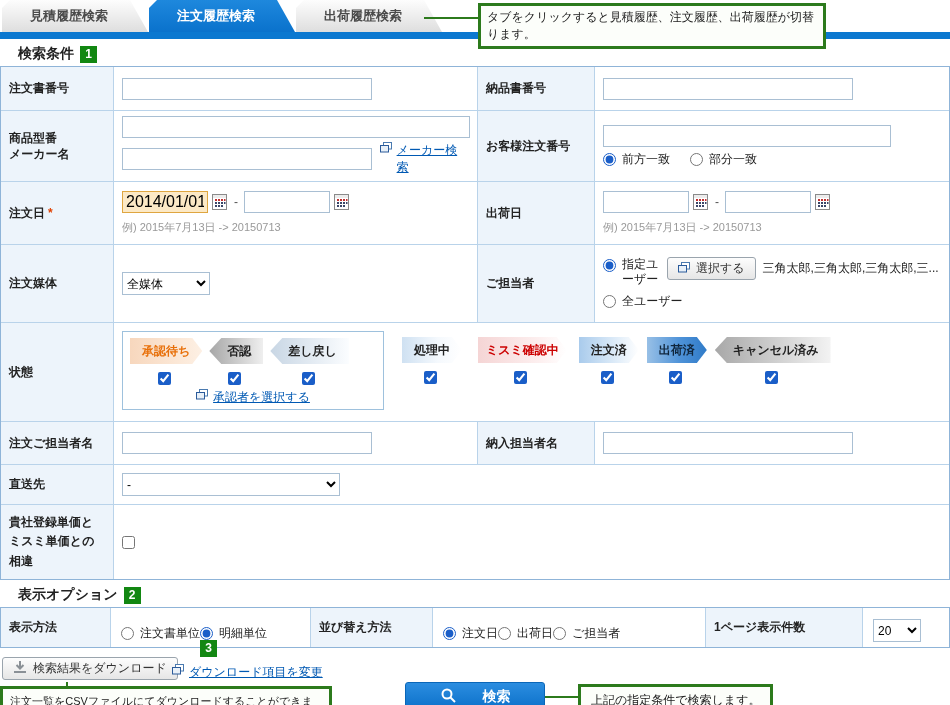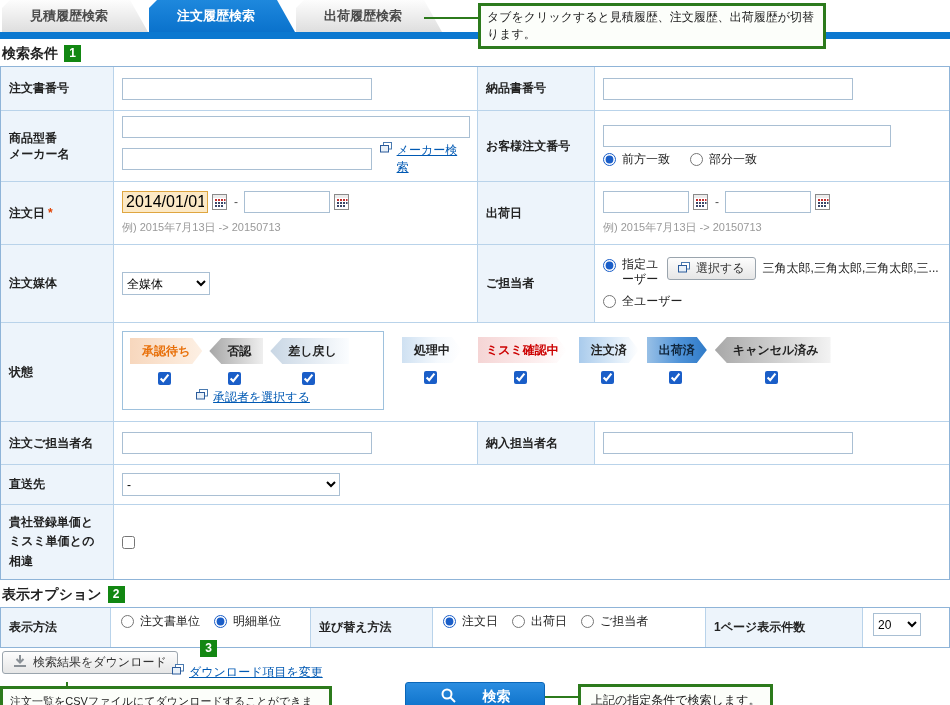--- a/index.html
+++ b/index.html
@@ -22,21 +22,21 @@
   .bluebar { height: 7px; background: #0b78d0; }
   .tab-connector { position: absolute; left: 424px; top: 17px; width: 56px; height: 2px; background: #2c7a1c; }
 
   .tooltip {
     position: absolute; border: 3px solid #2c7a1c; background: #fcfefa;
     padding: 3px 6px; font-size: 12px; color: #222; z-index: 5;
   }
   .tt-tabs { left: 478px; top: 3px; width: 348px; }
 
   
-  .sect { display: flex; gap: 6px; margin: 6px 0 3px; padding-left: 2px; }
+  .sect { display: flex; align-items: center; gap: 6px; margin: 6px 0 3px; padding-left: 18px; }
   .sect-title { font-weight: bold; font-size: 14px; color: #222; }
   .badge {
     display: inline-block; width: 17px; height: 17px; background: #128712;
     color: #fff; font-weight: bold; font-size: 12px; line-height: 17px; text-align: center;
   }
 
   
   .ftable { border: 1px solid #8fb4d8; }
   .frow { display: grid; grid-template-columns: 113px 364px 117px 1fr; border-bottom: 1px solid #b9d3ea; }
   .frow:last-child { border-bottom: none; }
@@ -94,27 +94,27 @@
   .c-process  { background: linear-gradient(90deg, #cfe1f2, #f5f9fd 60%, #fff); color: #222; }
   .c-misumi   { background: linear-gradient(90deg, #f5d5d5, #fdf0f0 70%, #fff); color: #cc0000; padding: 0 8px; }
   .c-ordered  { background: linear-gradient(90deg, #a9cbec, #ddebf8 60%, #fff); color: #222; }
   .c-shipped  { background: linear-gradient(90deg, #98c0e6, #4e92d8 55%, #2f7bc8); color: #10263c; }
   .c-cancel   { background: linear-gradient(90deg, #a8a8a8, #f3f3f3); color: #222; }
   .m18 { margin-left: 18px; } .m16 { margin-left: 16px; } .m12 { margin-left: 12px; } .m8 { margin-left: 8px; }
 
   
   .otable { border: 1px solid #8fb4d8; display: grid; grid-template-columns: 110px 200px 122px 273px 157px 1fr; min-height: 41px; }
   .olbl { background: #edf4fb; font-weight: bold; display: flex; align-items: center; padding: 5px 8px; border-right: 1px solid #b9d3ea; }
-  .oval { display: flex; align-items: flex-start; gap: 14px; padding: 5px 10px; border-right: 1px solid #b9d3ea; }
+  .oval { display: flex; align-items: flex-end; padding: 5px 10px; border-right: 1px solid #b9d3ea; }
   .otable .oval:last-child { border-right: none; }
 
   
   .footer { position: relative; height: 74px; }
   .badge3 { position: absolute; left: 200px; top: -8px; }
-  .dlbtn { position: absolute; left: 2px; top: 3px; }
+  .dlbtn { position: absolute; left: 2px; top: 9px; }
   .chglink { position: absolute; left: 172px; top: 16px; }
   .tt-csv { left: 0; top: 38px; width: 332px; font-size: 11px; padding: 5px 7px; }
   .vline { position: absolute; left: 66px; top: 34px; width: 2px; height: 5px; background: #2c7a1c; }
   .searchbtn {
     position: absolute; left: 405px; top: 34px; width: 140px; height: 30px;
     background: linear-gradient(#2b8de0, #0a6fc8); border: 1px solid #0a66b8; border-radius: 3px;
     display: flex; align-items: center; justify-content: center; gap: 26px;
     color: #fff; font-weight: bold; font-size: 14px; cursor: pointer;
   }
   .hline { position: absolute; left: 545px; top: 48px; width: 33px; height: 2px; background: #2c7a1c; }

